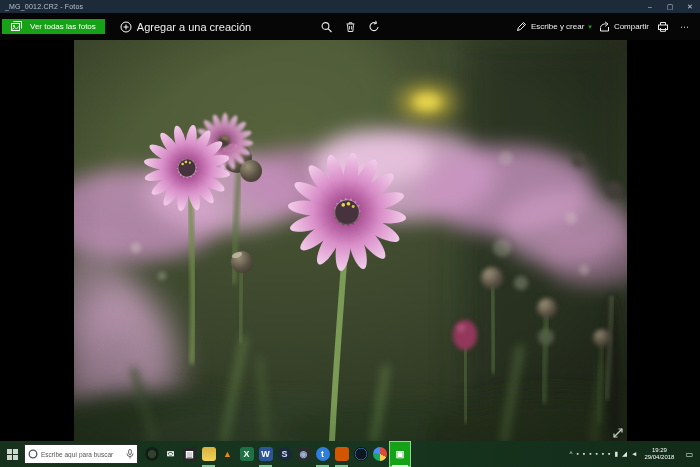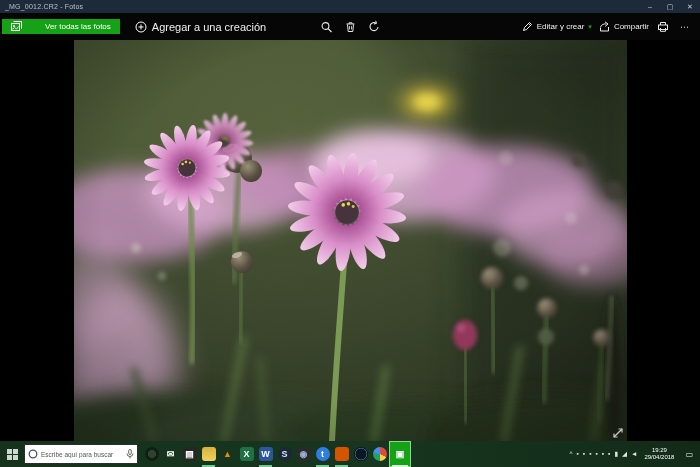--- a/index.html
+++ b/index.html
@@ -10,21 +10,21 @@
   .titlebar{position:absolute;top:0;left:0;right:0;height:13px;background:var(--titlebar-bg,#1d2a39);
     display:flex;align-items:center;color:#b9c2cc;font-size:7px;}
   .titlebar .title{padding-left:5px;letter-spacing:.2px;}
   .win-controls{margin-left:auto;display:flex;height:100%;}
   .win-controls span{width:20px;display:flex;align-items:center;justify-content:center;
     font-size:7px;color:#c7ced6;cursor:default;}
 
   
   .commandbar{position:absolute;top:13px;left:0;right:0;height:27px;background:#060606;
     display:flex;align-items:center;color:#e8e8e8;}
-  .btn-viewall{display:flex;align-items:center;gap:23px;background:var(--accent-green,#16a216);
+  .btn-viewall{display:flex;align-items:center;gap:8px;background:var(--accent-green,#16a216);
     color:#fff;font-size:8px;height:15px;padding:0 9px;margin-left:2px;cursor:pointer;}
   .btn-addcreation{display:flex;align-items:center;gap:5px;font-size:11px;height:23px;
     padding:0 9px;margin-left:6px;cursor:pointer;color:#f0f0f0;}
   .center-tools{position:absolute;left:50%;transform:translateX(-50%);display:flex;gap:11px;align-items:center;}
   .tool-ic{width:13px;height:13px;display:flex;align-items:center;justify-content:center;cursor:pointer;}
   .right-tools{margin-left:auto;display:flex;align-items:center;gap:7px;padding-right:6px;}
   .txt-btn{display:flex;align-items:center;gap:4px;font-size:8px;color:#f0f0f0;cursor:pointer;}
   .caret{color:var(--accent-green,#16a216);font-size:7px;}
   .more{font-size:9px;color:#e8e8e8;letter-spacing:1px;cursor:pointer;padding:0 4px;}
   svg.ic{display:block;}
@@ -115,21 +115,21 @@
     </div>
 
     <div class="right-tools">
       <div class="txt-btn">
         <span>
           <svg class="ic" width="11" height="11" viewBox="0 0 11 11">
               <path d="M1.5 9.5 l1-3 5-5 2 2 -5 5 z" fill="none" stroke="#f0f0f0" stroke-width="1"></path>
               <path d="M6.5 2.5 l2 2" stroke="#f0f0f0" stroke-width="0.8"></path>
             </svg>
         </span>
-        <span>Editar y crear</span>
+        <span>Escribe y crear</span>
         <span class="caret">▾</span>
       </div>
       <div class="txt-btn">
         <span>
           <svg class="ic" width="11" height="11" viewBox="0 0 11 11">
               <path d="M1.5 6 C2.5 3.5 5 2.5 7.5 3" fill="none" stroke="#f0f0f0" stroke-width="1"></path>
               <path d="M6 0.8 L9 3 L6.2 5.4" fill="none" stroke="#f0f0f0" stroke-width="1"></path>
               <path d="M1.5 6.5 v3.5 h8 v-4" fill="none" stroke="#f0f0f0" stroke-width="1"></path>
             </svg>
         </span>

